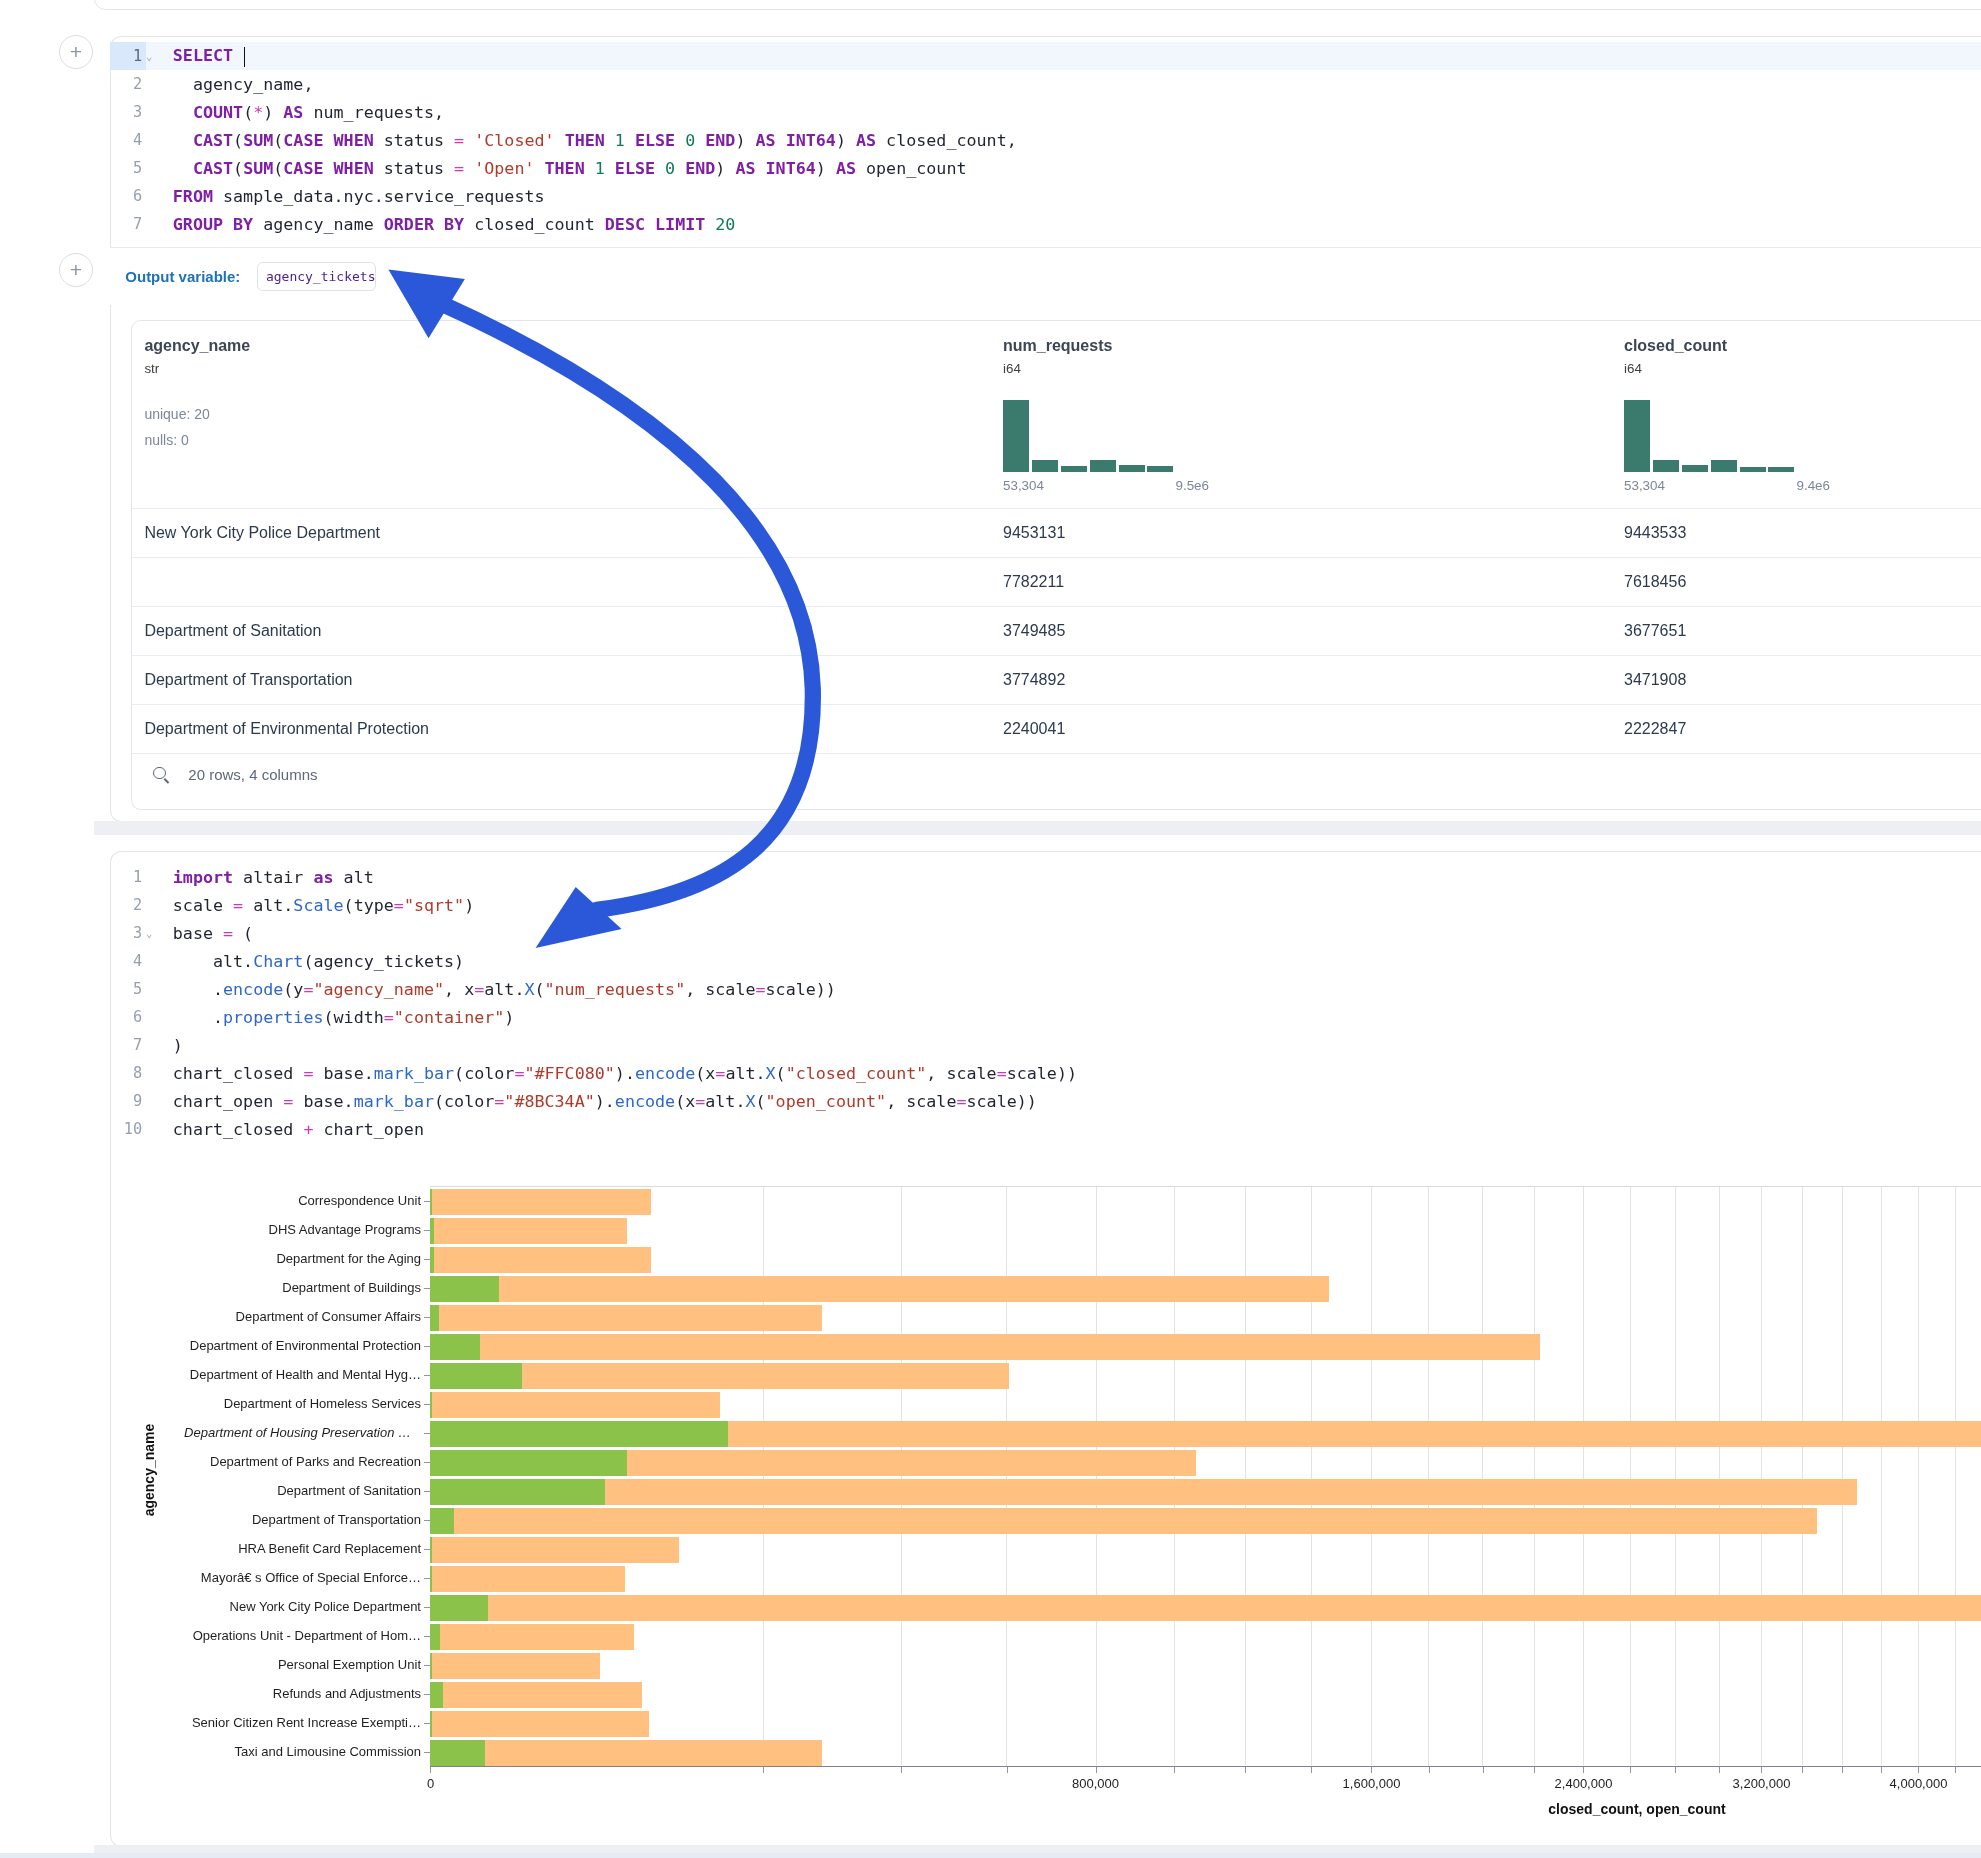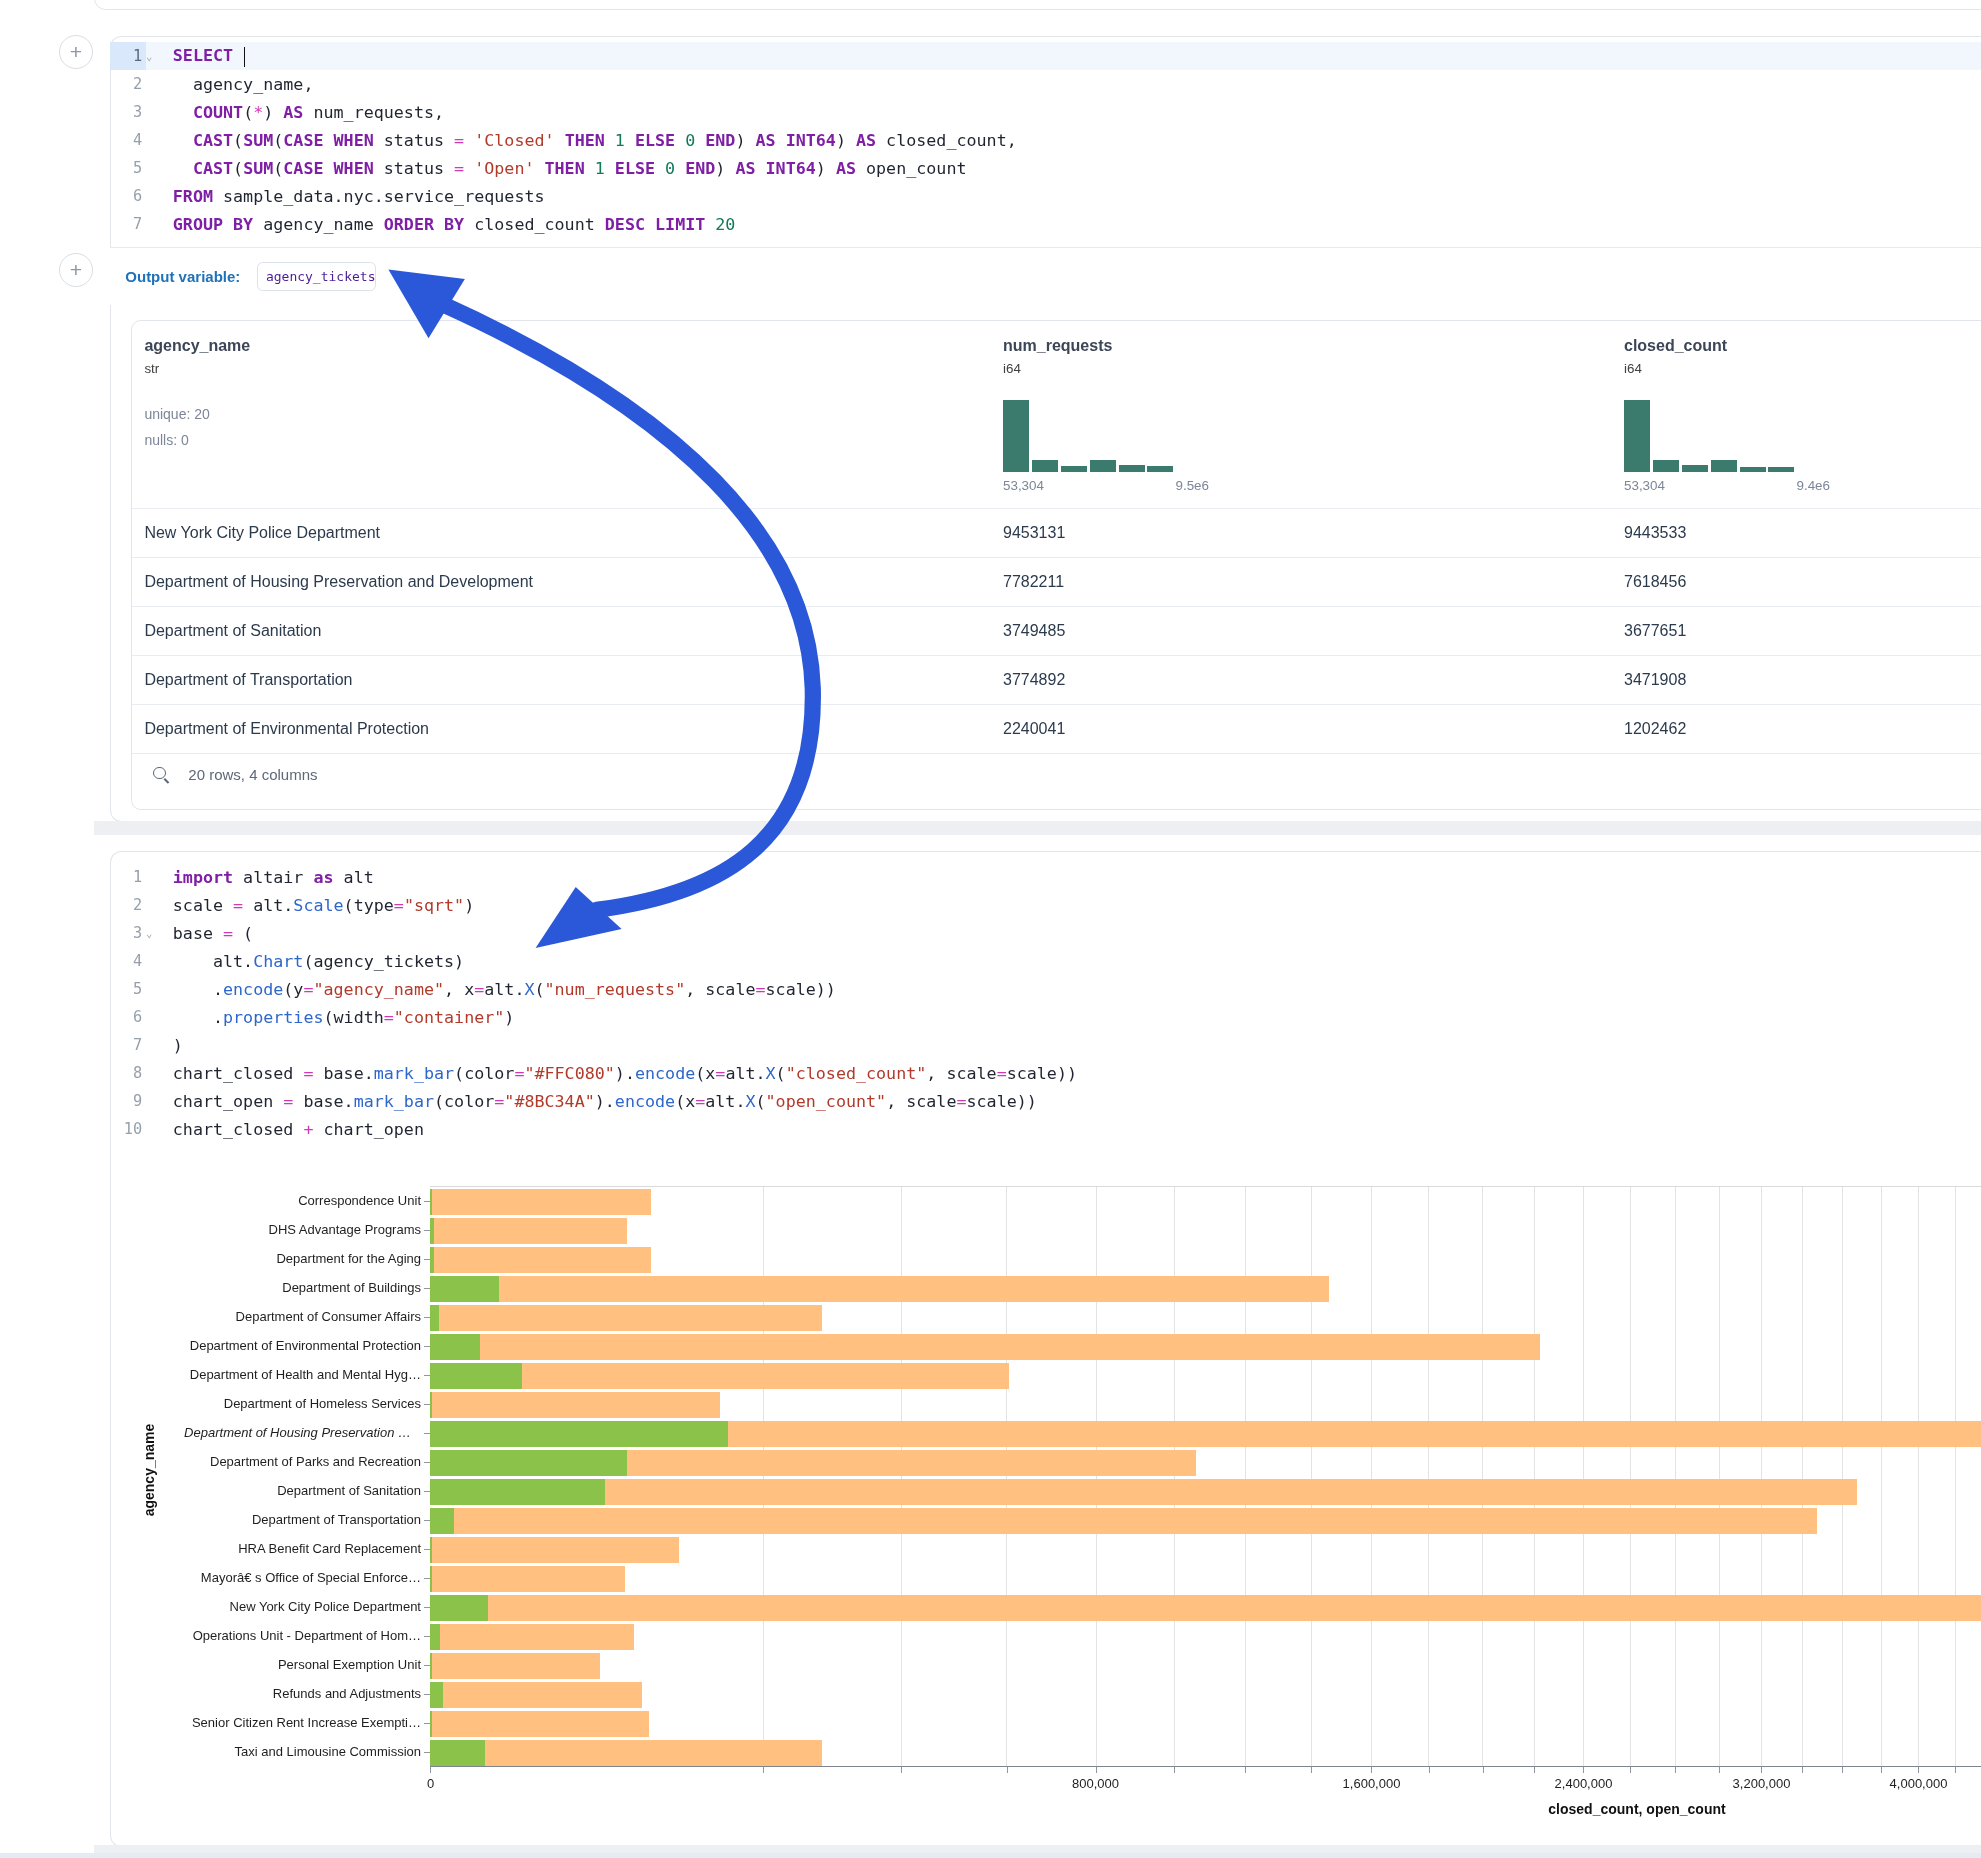--- a/index.html
+++ b/index.html
@@ -156,38 +156,37 @@
     </div>
   </div>
 
   <div class="rows-wrap" id="table-rows">
       <div class="trow">
         <div class="c0">New York City Police Department</div>
         <div class="c1">9453131</div>
         <div class="c2">9443533</div>
       </div>
       <div class="trow">
-        <div class="c0">Department of Housing Preservation and Development</div>
         <div class="c1">7782211</div>
         <div class="c2">7618456</div>
       </div>
       <div class="trow">
         <div class="c0">Department of Sanitation</div>
         <div class="c1">3749485</div>
         <div class="c2">3677651</div>
       </div>
       <div class="trow">
         <div class="c0">Department of Transportation</div>
         <div class="c1">3774892</div>
         <div class="c2">3471908</div>
       </div>
       <div class="trow">
         <div class="c0">Department of Environmental Protection</div>
         <div class="c1">2240041</div>
-        <div class="c2">1202462</div>
+        <div class="c2">2222847</div>
       </div>
     </div>
 
   <div class="table-footer">
     <span class="search-icon">
         <span class="lens"></span>
         <span class="tail"></span>
       </span>
     <span class="footer-text">20 rows, 4 columns</span>
   </div>

